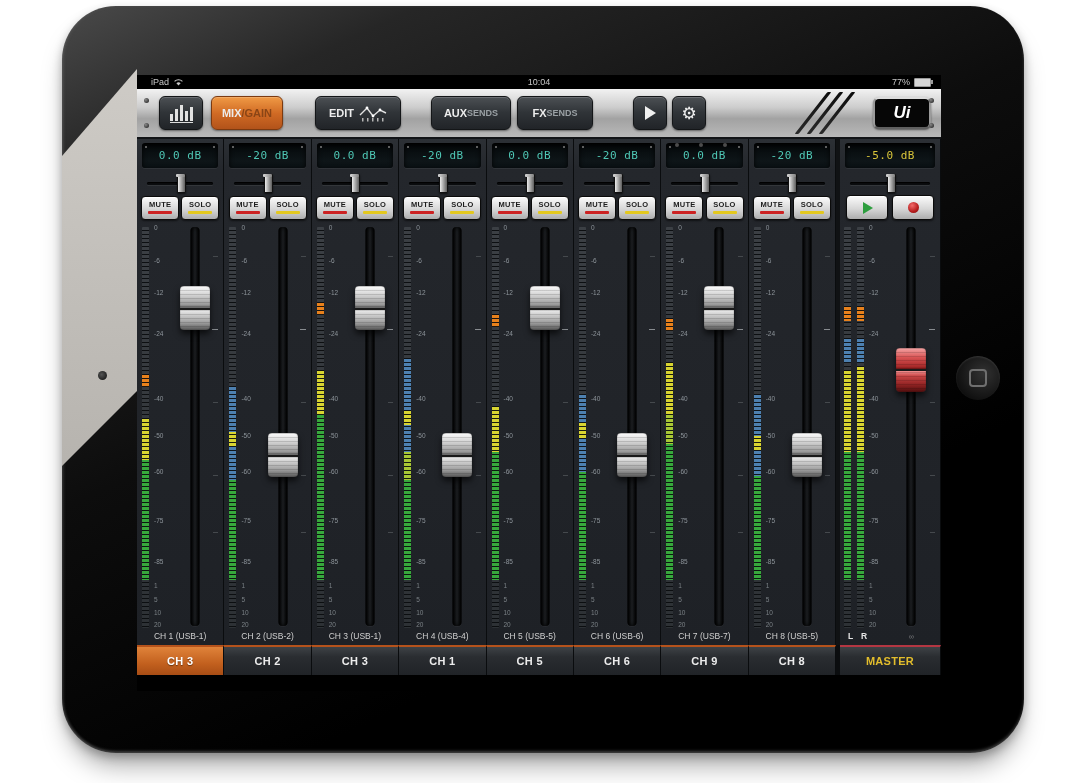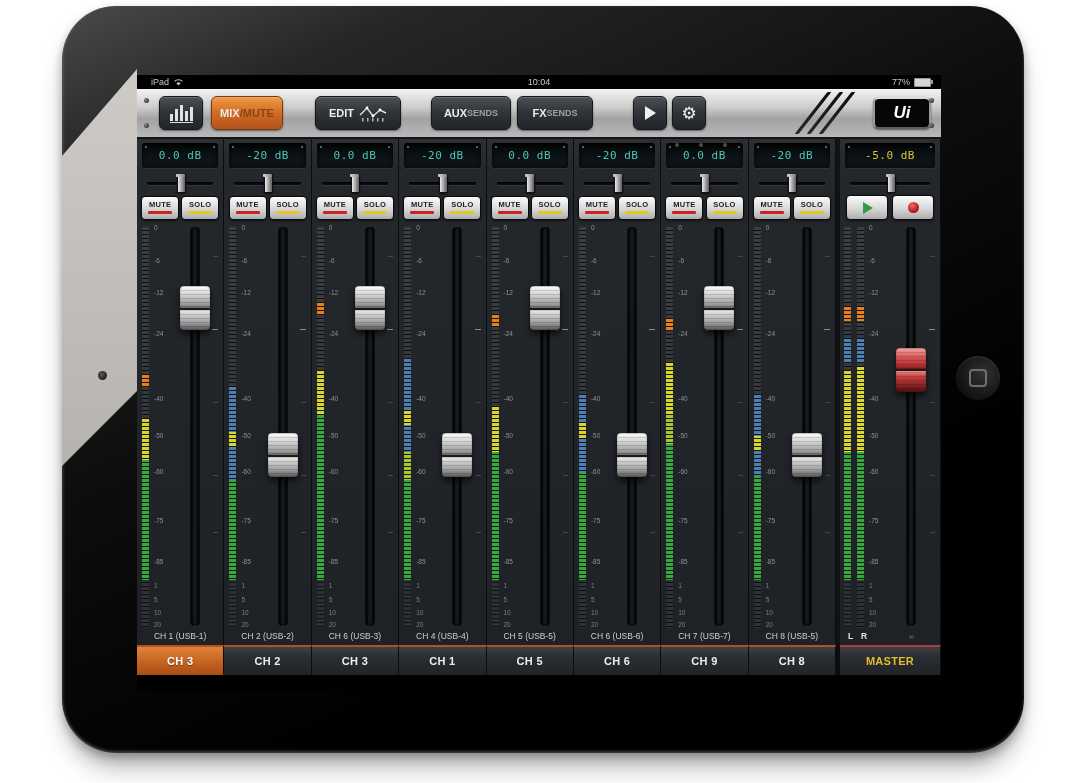--- a/index.html
+++ b/index.html
@@ -174,21 +174,21 @@
           <span class="meter-bars">
             <i style="height:7px"></i>
               <i style="height:12px"></i>
               <i style="height:16px"></i>
               <i style="height:10px"></i>
               <i style="height:14px"></i>
           </span>
         </div>
         <div class="tb-btn btn-mixgain">
           <span>MIX</span>
-            <span class="p2">/MUTE</span>
+            <span class="p2">/GAIN</span>
         </div>
         <div class="tb-btn btn-edit">
           <span>EDIT</span>
           <svg width="28" height="18" viewBox="0 0 28 18">
             <path d="M1 11 L8 4 L14 12 L21 6 L27 9" stroke="#e2e2e2" fill="none" stroke-width="1.4"></path>
             <circle cx="8" cy="4" r="1.4" fill="#fff"></circle>
               <circle cx="14" cy="12" r="1.4" fill="#fff"></circle>
               <circle cx="21" cy="6" r="1.4" fill="#fff"></circle>
             <g fill="#b5b5b5">
                 <rect x="3" y="14" width="1.5" height="3.5"></rect>
@@ -385,21 +385,21 @@
               <div class="f-col">
                 <div class="f-track"></div>
                 <div class="f-tick" style="top: 8%;"></div>
                 <div class="f-tick bright" style="top: 26%;"></div>
                 <div class="f-tick" style="top: 44%;"></div>
                 <div class="f-tick" style="top: 62%;"></div>
                 <div class="f-tick" style="top: 76%;"></div>
                 <div class="f-cap" style="top: calc(21% - 22px);"></div>
               </div>
             </div>
-            <div class="strip-label">CH 6 (USB-3)</div>
+            <div class="strip-label">CH 3 (USB-1)</div>
           </div>
           <div class="strip">
             <div class="db-wrap">
               <div class="db-display">-20 dB</div>
             </div>
             <div class="pan-zone">
               <div class="pan-track"></div>
               <div class="pan-handle"></div>
             </div>
             <div class="btn-row">

